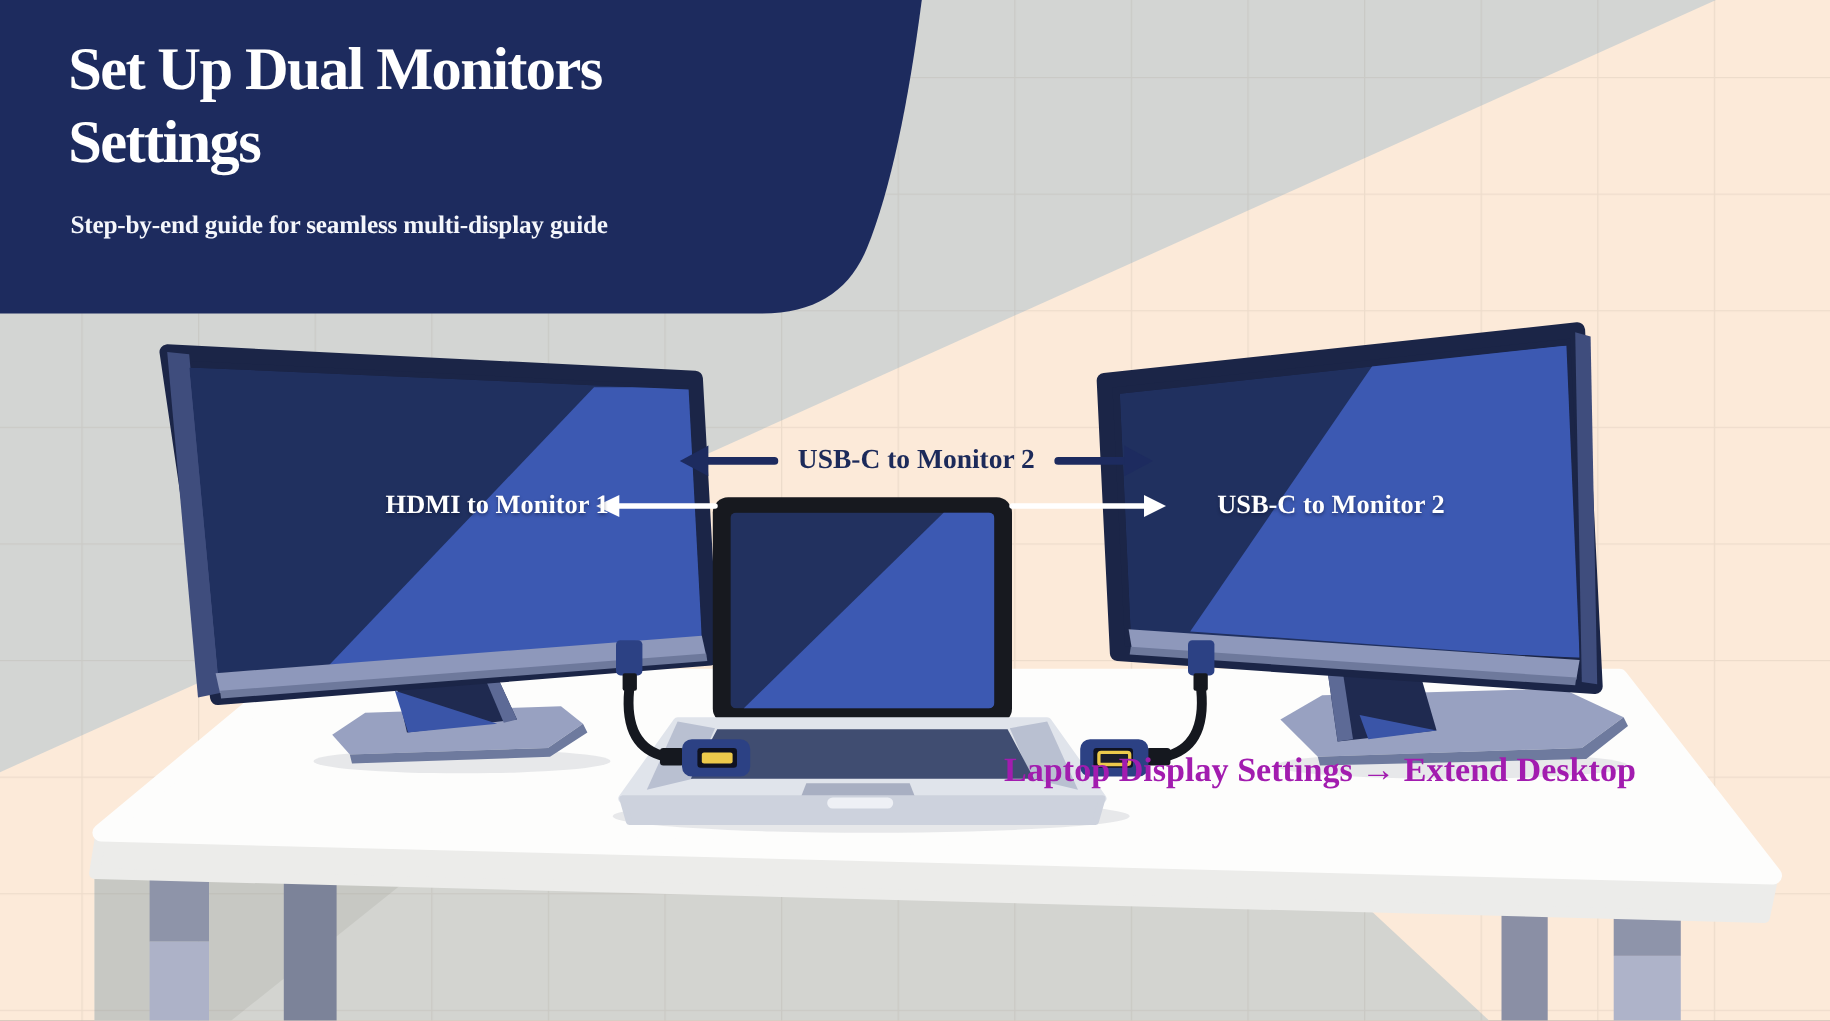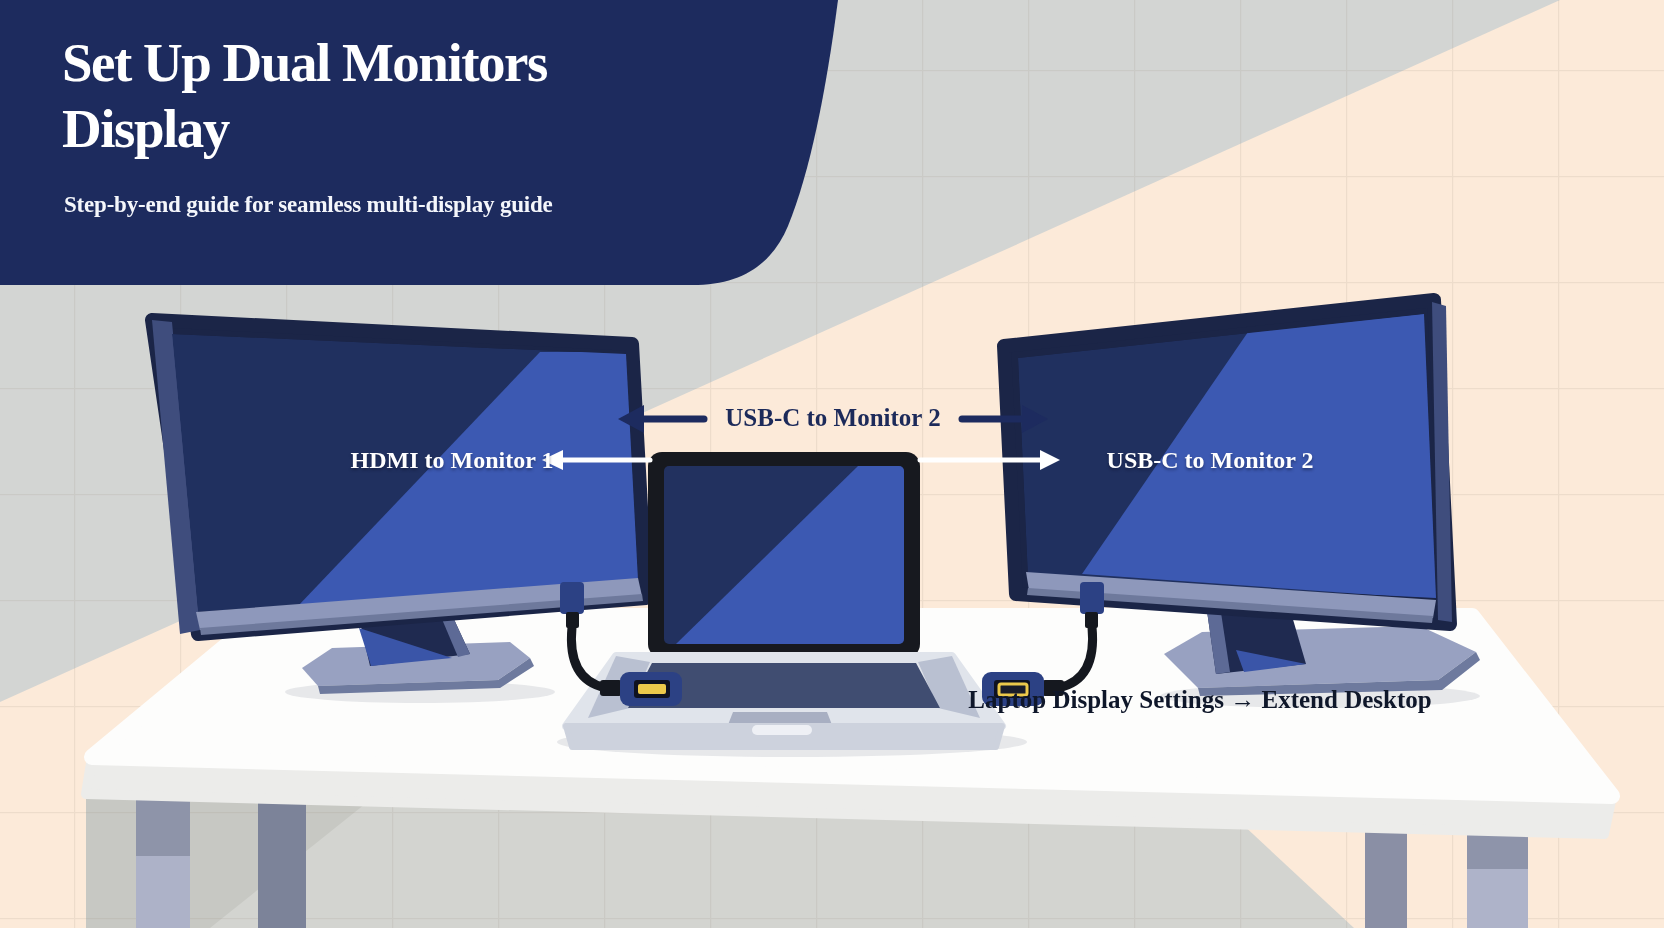--- a/index.html
+++ b/index.html
@@ -24,21 +24,21 @@
     text-shadow:0 2px 3px rgba(10,16,40,0.45);
     margin-left:33px;
   }
   .label-left{left:419px;top:460px;}
   .label-right{left:1177px;top:460px;}
   .label-center{
     left:833px;top:418px;color:#1c2a5a;font-weight:bold;font-size:25px;
     transform:translate(-50%,-50%);text-shadow:none;
   }
   .label-bottom{
-    left:1200px;top:700px;color:#0f172a;font-weight:bold;font-size:25px;
+    left:1200px;top:700px;color:#a21caf;font-weight:bold;font-size:31px;
     transform:translate(-50%,-50%);
   }
 </style>
 </head>
 <body>
 
 <div id="stage">
 
 <svg id="scene" viewBox="0 0 1664 928" xmlns="http://www.w3.org/2000/svg">
   <defs>
@@ -183,21 +183,21 @@
   <g>
     <line x1="1026" y1="419" x2="962" y2="419" stroke="#1d2b5f" stroke-width="7" stroke-linecap="round"></line>
     <polygon points="1048,419 1022,405 1022,433" fill="#1d2b5f"></polygon>
   </g>
 
   <path d="M0,0 H838 C826,92 810,172 788,226 C772,264 742,285 692,285 H0 Z" fill="#1d2b5e"></path>
 </svg>
 
 <div class="txt title">
   <div>Set Up Dual Monitors</div>
-  <div>Display</div>
+  <div>Settings</div>
 </div>
 <div class="txt subtitle">Step-by-end guide for seamless multi-display guide</div>
 
 <div class="txt mon-label label-left">HDMI to Monitor 1</div>
 <div class="txt label-center">USB-C to Monitor 2</div>
 <div class="txt mon-label label-right">USB-C to Monitor 2</div>
 <div class="txt label-bottom">Laptop Display Settings → Extend Desktop</div>
 
 </div>
 

